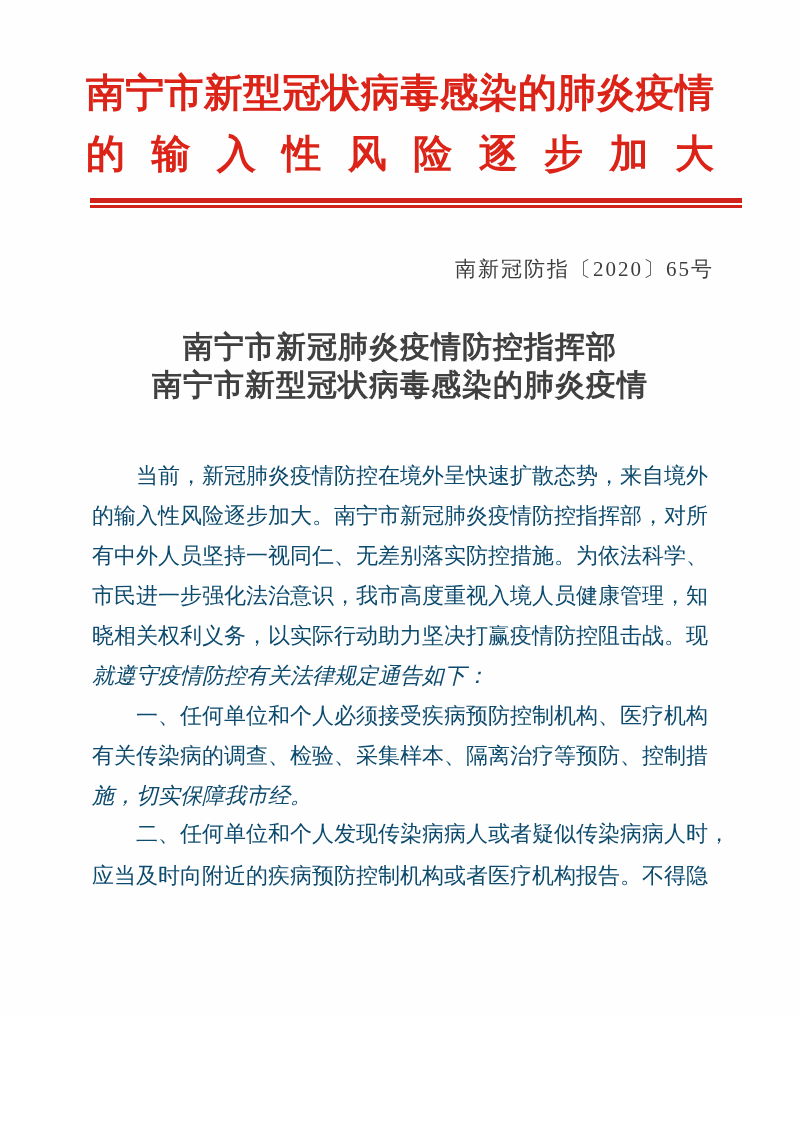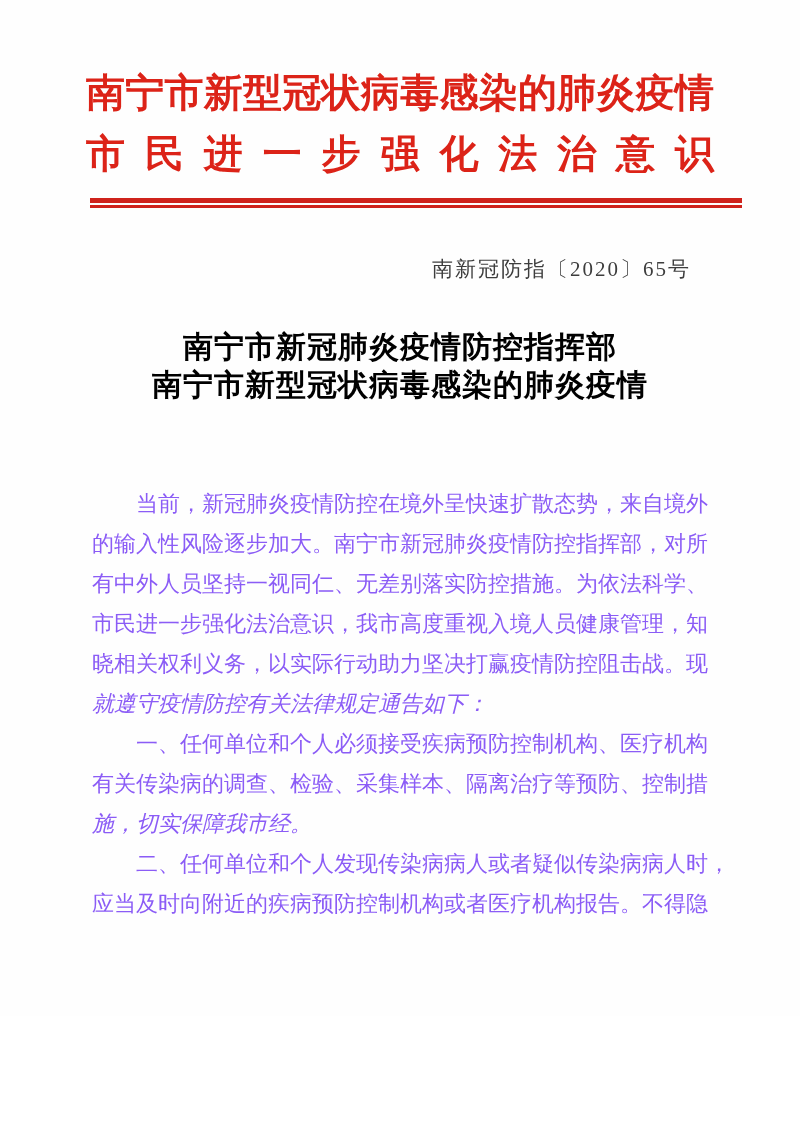--- a/index.html
+++ b/index.html
@@ -37,84 +37,85 @@
     margin-top: 14px;
     width: 652px;
   }
   .red-rule .thick { height: 5px; background: #cf231c; }
   .red-rule .gap   { height: 2px; background: transparent; }
   .red-rule .thin  { height: 3px; background: #cf231c; }
 
   
   .doc-number {
     margin-top: 46px;
-    padding-right: 109px;
+    padding-right: 86px;
     text-align: right;
     font-size: 21px;
     line-height: 30px;
     letter-spacing: 2px;
     color: #3d3d3d;
   }
 
   
   .notice-title {
     margin-top: 44px;
     text-align: center;
     font-weight: bold;
-    color: #000000;
+    color: #404040;
   }
   .nt-line {
     font-size: 30px;
     line-height: 38px;
     letter-spacing: 1px;
   }
 
   
   .body-text {
     width: 616px;
-    margin: 80px auto 0;
+    margin: 52px auto 0;
     font-size: 22px;
     line-height: 40px;
-    color: #8b5cf6;
+    color: #0c4a6e;
   }
   .bl {
     text-align: justify;
     text-align-last: justify;
   }
   .bl-last {
     text-align: left;
     text-align-last: left;
     font-style: italic;
   }
   .ind { padding-left: 44px; }
   .nowrap {
     white-space: nowrap;
     text-align: center;
     text-align-last: left;
     overflow: visible;
+    font-family: Liberation Mono, monospace;
   }
 
   
   .footer-rule {
     position: absolute;
     left: 95px;
     top: 1040px;
     width: 655px;
     height: 4px;
     background: #cf231c;
   }
 </style>
 </head>
 <body>
 
 <div class="page">
 
   <div class="letterhead">
     <div class="lh-line">南宁市新型冠状病毒感染的肺炎疫情</div>
-    <div class="lh-line">市民进一步强化法治意识</div>
+    <div class="lh-line">的输入性风险逐步加大</div>
   </div>
 
   <div class="red-rule">
     <div class="thick"></div>
     <div class="gap"></div>
     <div class="thin"></div>
   </div>
 
   <div class="doc-number">南新冠防指〔2020〕65号</div>
 

